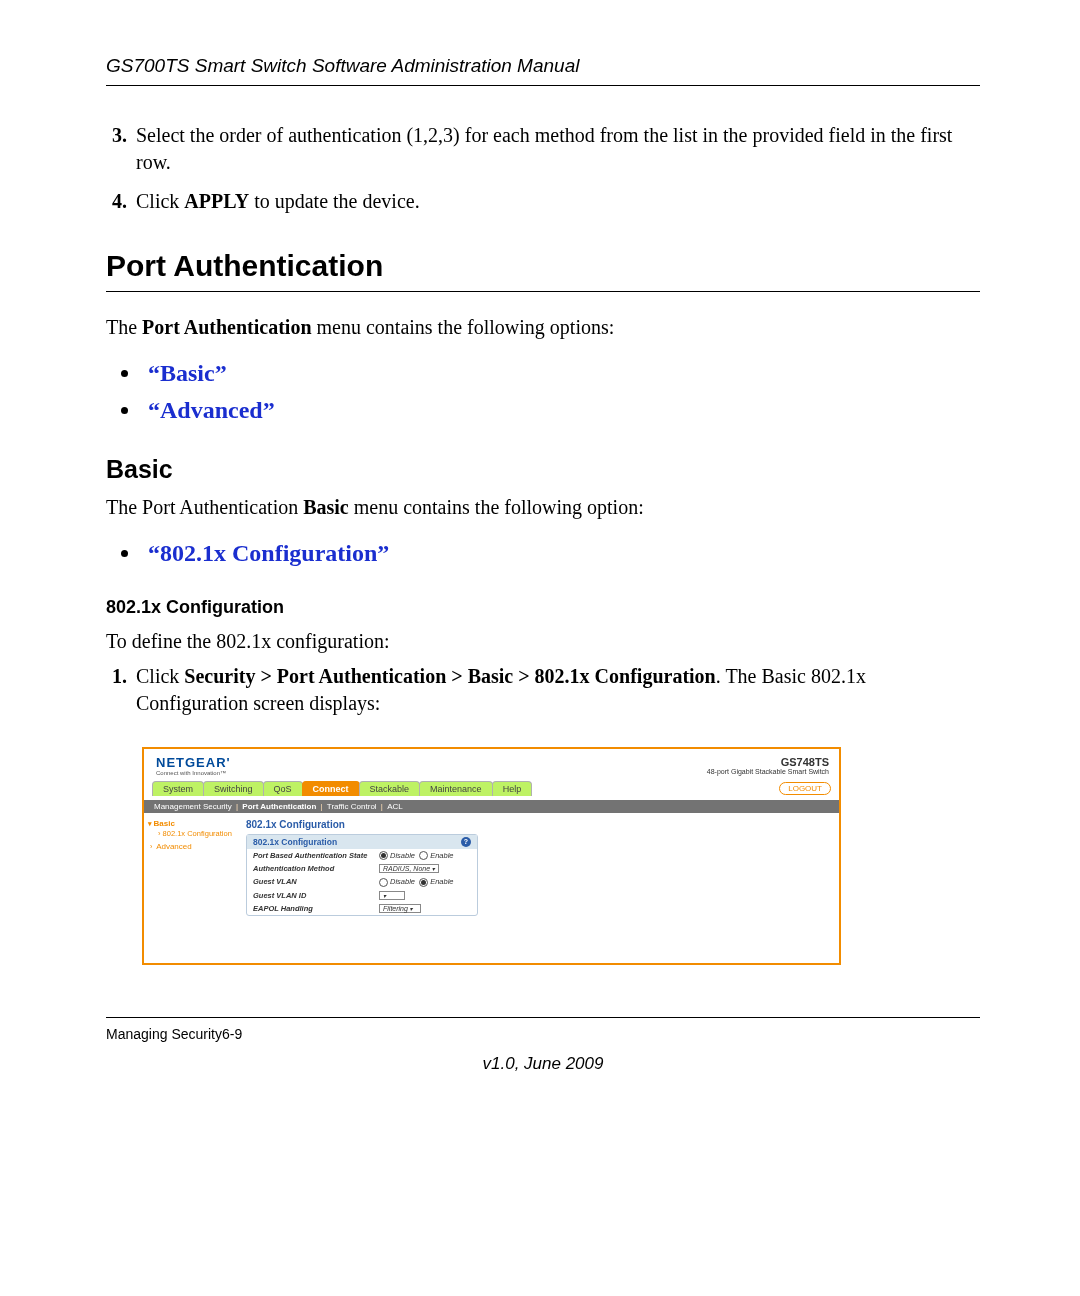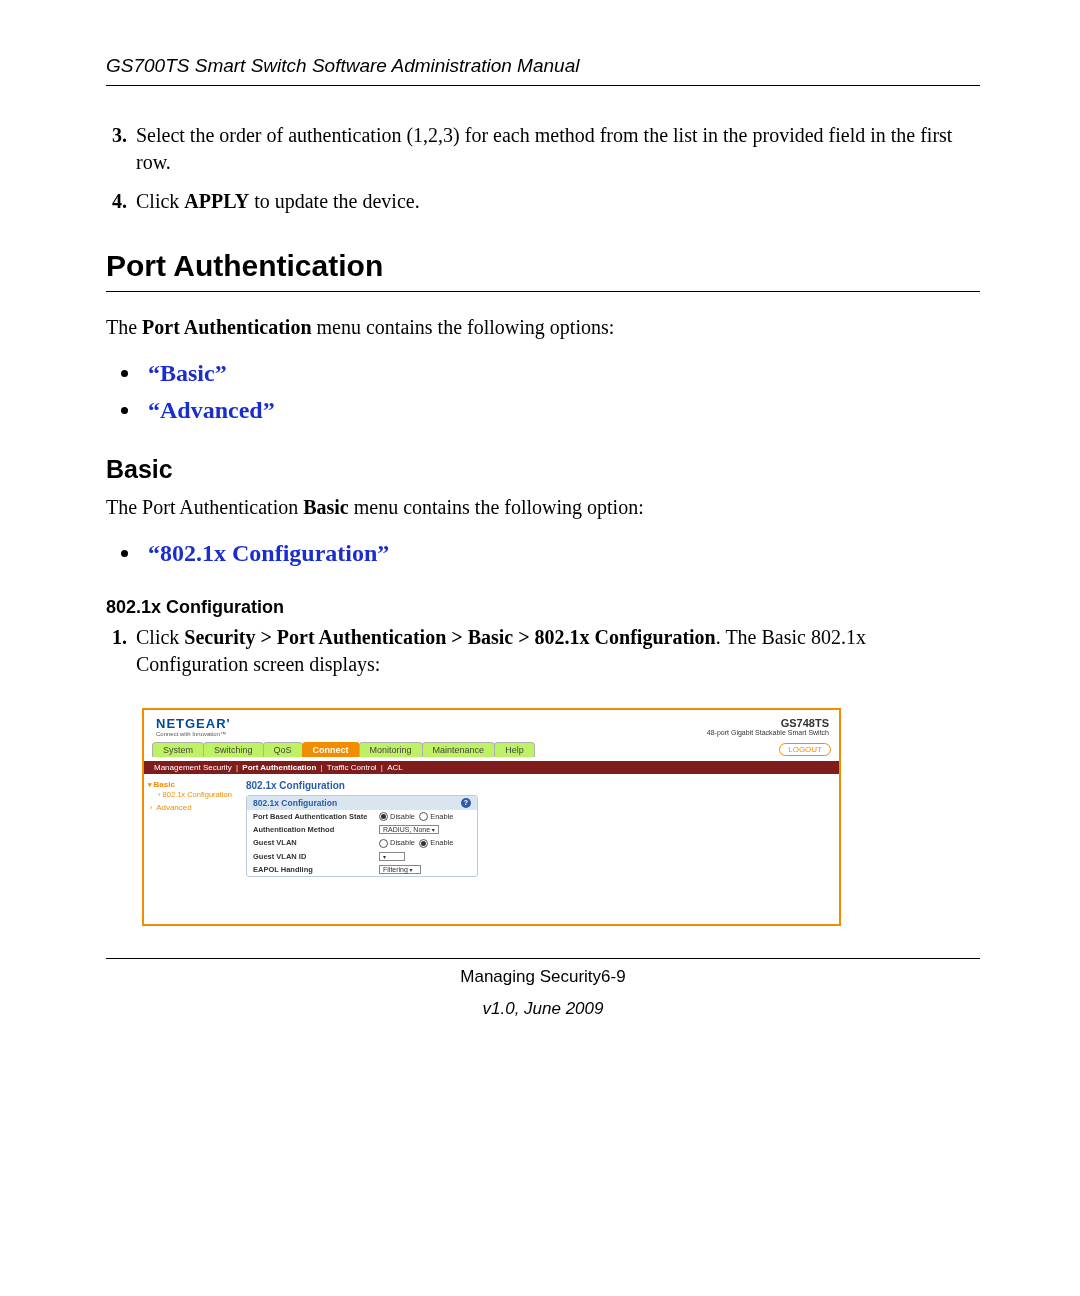--- a/index.html
+++ b/index.html
@@ -93,55 +93,55 @@
     border: 1px solid #b0b0b0; border-bottom:none;
     border-radius: 4px 4px 0 0;
     padding: 2px 10px; font-size:9px; color:#444; background:#bef264;
     margin-right:-1px;
   }
   .tab.active { background:#f28c00; color:#fff; border-color:#f28c00; font-weight:bold;}
   .logout {
     margin-left:auto; border:1px solid #f28c00; color:#f28c00;
     border-radius:10px; padding:1px 8px; font-size:8px;
   }
-  .subbar { background:#7f1d1d; color:#fff; font-size:8px; padding:2px 10px;}
+  .subbar { background:#737373; color:#fff; font-size:8px; padding:2px 10px;}
   .subbar span { margin-right:2px; }
   .subbar .sep { color:#ffe0b8; }
   .subbar .active { font-weight:bold; }
   .mainrow { display:flex; min-height:150px;}
   .sidebar { width: 86px; padding:6px 4px; font-size:8px;}
   .sb-basic { color:#f28c00; font-weight:bold;}
   .arrow { font-size:7px; margin-right:2px;}
   .sb-sub { color:#f28c00; padding-left:10px; font-size:7.5px; line-height:1.1; margin:2px 0 4px 0;}
   .sb-adv { color:#f28c00; padding-left:2px;}
   .panel { flex:1; padding:6px 8px; }
   .panel-title { color:#2a5ca8; font-size:10px; font-weight:bold; margin-bottom:4px;}
   .panel-box {
     border:1px solid #bcd; border-radius:3px; width: 230px; background:#fff;
   }
   .panel-box-head {
     background:#d9e6ef; color:#2a5ca8; font-size:8.5px; font-weight:bold;
     padding:2px 6px; display:flex; justify-content:space-between; align-items:center;
   }
   .qmark { background:#2a5ca8; color:#fff; border-radius:50%; width:10px; height:10px;
     display:inline-flex; align-items:center; justify-content:center; font-size:7px;}
-  .row { display:flex; padding:2px 6px; font-size:7.5px; align-items:center;}
+  .row { display:flex; padding:2px 6px; font-size:7.5px; align-items:center;font-style:italic;}
   .row .lbl { width:126px; font-weight:bold; color:#333;}
   .row .ctl { flex:1; }
   .radio { display:inline-block; width:7px; height:7px; border:1px solid #555; border-radius:50%; margin-right:2px; vertical-align:middle; position:relative;}
   .radio.on::after{content:""; position:absolute; inset:1px; background:#333; border-radius:50%;}
   .sel { border:1px solid #888; padding:0 3px; font-size:7px; display:inline-block; min-width:48px; background:#fff;}
   .sel::after{content:" \25BE"; font-size:6px; color:#333;}
   .fig-cap {
     font-family: Arial, Helvetica, sans-serif;
     font-weight:bold; font-size:16px; margin:10px 0 0 0;
   }
-  .footer-rule { border-top:1.5px solid #000; margin-top:32px; padding-top:8px;
-    display:flex; justify-content:center; font-family: Arial, Helvetica, sans-serif;
-    font-size:17px;}
+  .footer-rule { border-top:1.5px solid #000; margin-top:52px; padding-top:8px;
+    display:flex; justify-content:flex-start; font-family: Arial, Helvetica, sans-serif;
+    font-size:14px;}
   .version { text-align:center; font-style:italic; font-family: Arial, Helvetica, sans-serif;
     font-size:17px; margin-top:12px;}
 </style>
 </head>
 <body>
 
 <div class="page">
   <div class="header-line">GS700TS Smart Switch Software Administration Manual</div>
 
   <ol class="steps" start="3">
@@ -163,20 +163,21 @@
 
   <h3 class="sub">Basic</h3>
   <p class="body" style="margin-top:10px;">
     <span>The Port Authentication </span><b>Basic</b><span> menu contains the following option:</span>
   </p>
   <ul class="links">
     <li><span class="hyperlink">“802.1x Configuration”</span></li>
   </ul>
 
   <h4 class="subsub">802.1x Configuration</h4>
+  <p class="body" style="margin-top:10px;">To define the 802.1x configuration:</p>
 
   <ol class="steps" start="1">
     <li>
       <span>Click </span><b>Security &gt; Port Authentication &gt; Basic &gt; 802.1x Configuration</b><span>. The Basic 802.1x Configuration screen displays:</span>
     </li>
   </ol>
 
   <div class="figure-wrap">
     <div class="fig">
       <div class="fig-head">
@@ -187,21 +188,21 @@
         <div class="model">
           <b>GS748TS</b>
           <span>48-port Gigabit Stackable Smart Switch</span>
         </div>
       </div>
       <div class="tabbar">
         <div class="tab">System</div>
         <div class="tab">Switching</div>
         <div class="tab">QoS</div>
         <div class="tab active">Connect</div>
-        <div class="tab">Monitoring</div>
+        <div class="tab">Stackable</div>
         <div class="tab">Maintenance</div>
         <div class="tab">Help</div>
         <div class="logout">LOGOUT</div>
       </div>
       <div class="subbar">
         <span>Management Security</span><span class="sep"> | </span>
         <span class="active">Port Authentication</span><span class="sep"> | </span>
         <span>Traffic Control</span><span class="sep"> | </span>
         <span>ACL</span>
       </div>

